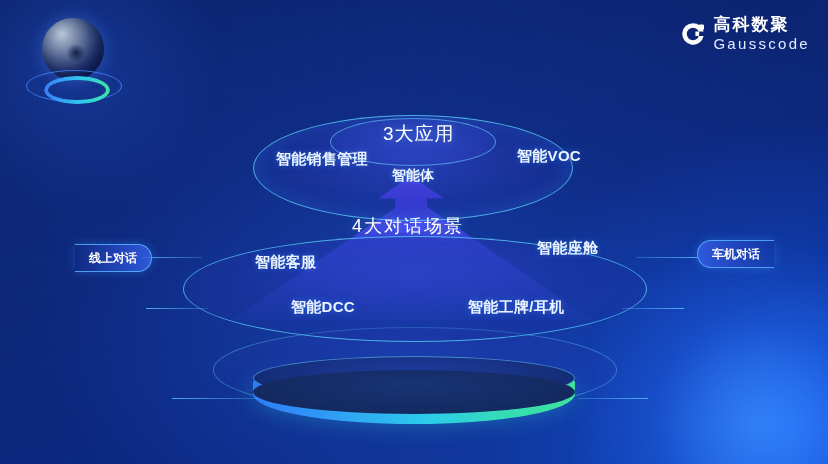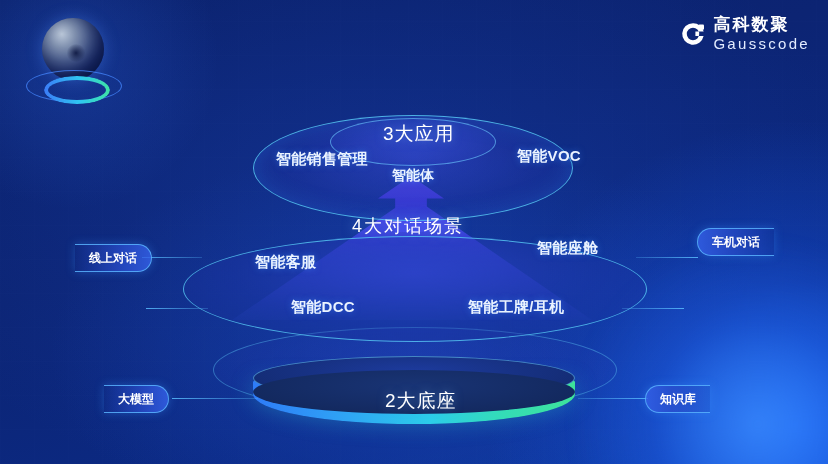--- a/index.html
+++ b/index.html
@@ -214,32 +214,29 @@
     <div class="lab lab-sm" style="left:276px;top:150px;">智能销售管理</div>
     <div class="lab lab-sm" style="left:517px;top:147px;">智能VOC</div>
     <div class="lab lab-xs" style="left:392px;top:167px;">智能体</div>
 
     <div class="lab lab-big2" style="left:352px;top:214px;">4大对话场景</div>
     <div class="lab lab-sm" style="left:255px;top:253px;">智能客服</div>
     <div class="lab lab-sm" style="left:537px;top:239px;">智能座舱</div>
     <div class="lab lab-sm" style="left:291px;top:298px;">智能DCC</div>
     <div class="lab lab-sm" style="left:468px;top:298px;">智能工牌/耳机</div>
 
-    <div class="lab lab-big" style="left:385px;top:388px;">2大底座</div>
 
     <div class="conn" style="left:142px;top:257px;width:60px;"></div>
     <div class="tag left" style="left:75px;top:244px;">线上对话</div>
 
     <div class="conn" style="left:146px;top:308px;width:62px;"></div>
 
     <div class="conn" style="left:172px;top:398px;width:86px;"></div>
-    <div class="tag left" style="left:104px;top:385px;">大模型</div>
 
     <div class="conn r" style="left:636px;top:257px;width:62px;"></div>
-    <div class="tag right" style="left:697px;top:228px;">车机对话</div>
+    <div class="tag right" style="left:697px;top:240px;">车机对话</div>
 
     <div class="conn r" style="left:622px;top:308px;width:62px;"></div>
 
     <div class="conn r" style="left:578px;top:398px;width:70px;"></div>
-    <div class="tag right" style="left:645px;top:385px;">知识库</div>
 
   </div>
 </div>
 
 </body></html>

